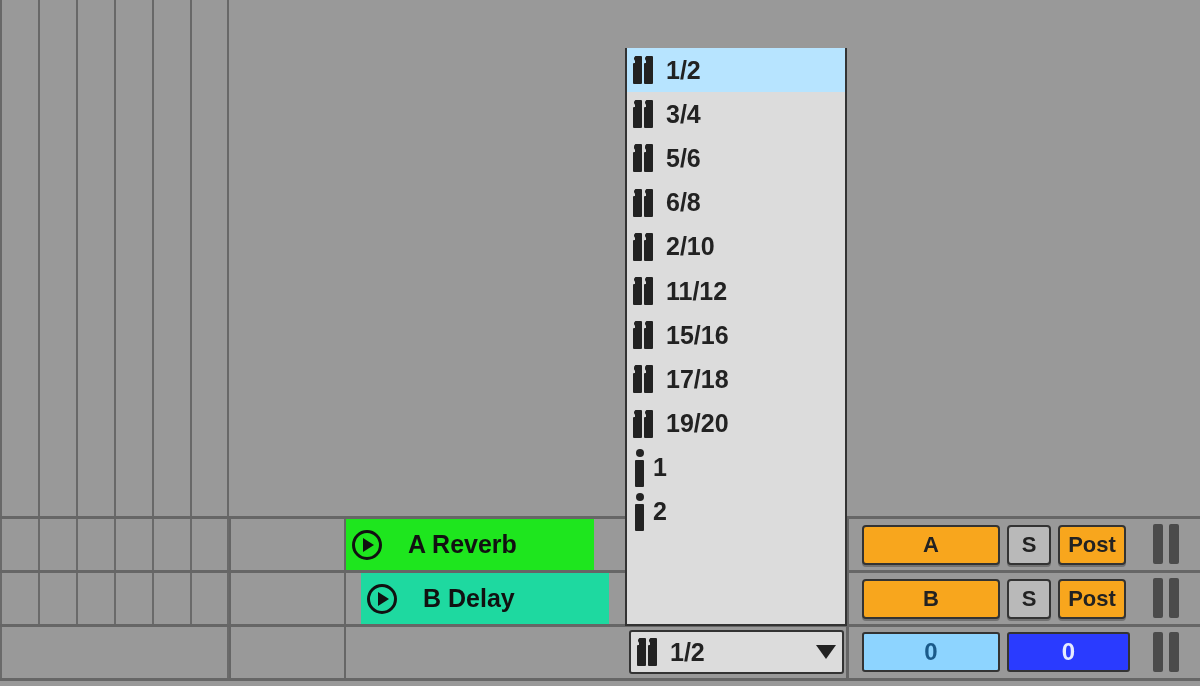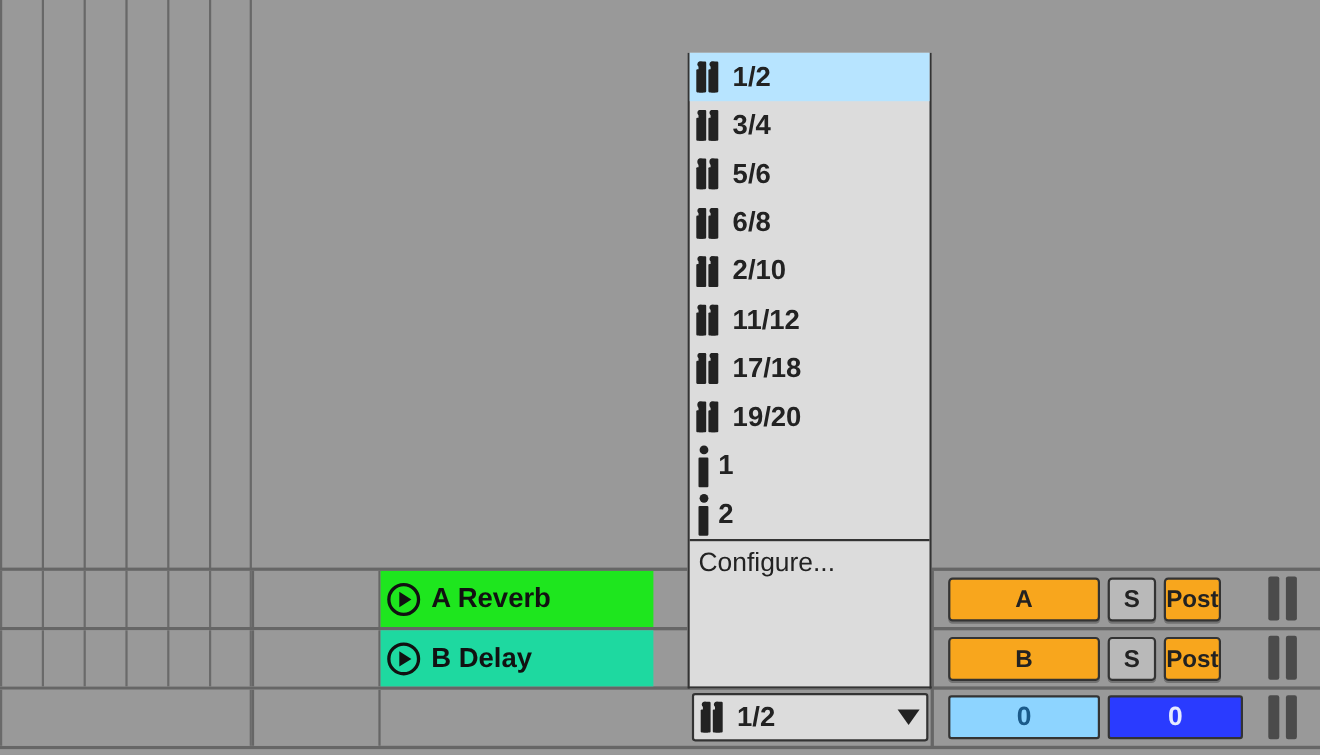--- a/index.html
+++ b/index.html
@@ -9,36 +9,36 @@
   
   .vlines{position:absolute;left:0;top:0;width:229px;height:517px;}
   .vlines .vl{position:absolute;top:0;bottom:0;width:2px;background:#686868;}
   
   .hline{position:absolute;left:0;width:1200px;height:3px;background:#666;}
 
   
   .gridleft{position:absolute;left:0;width:229px;background:#999;}
   .gridleft .col{position:absolute;top:0;bottom:0;width:2px;background:#6a6a6a;}
   .midcell{position:absolute;left:229px;width:117px;background:#999;}
-  .trackname{position:absolute;left:346px;width:248px;height:51px;font-size:25px;font-weight:bold;color:#111;display:flex;align-items:center;padding-left:6px;}
+  .trackname{position:absolute;left:346px;width:248px;height:51px;font-size:25px;font-weight:bold;color:#111;display:flex;align-items:center;padding-left:6px;gap:16px;}
   .trackname.green{background:#1ee61e;}
-  .trackname.teal{background:#1ed9a0;}
+  .trackname.teal{background:#1ed9a0;margin-left:15px;}
   .trackname.cyan{background:#1ed1ff;}
   .playcircle{width:30px;height:30px;border:3px solid #111;border-radius:50%;display:flex;align-items:center;justify-content:center;margin-right:10px;flex:0 0 auto;}
   .playcircle .tri{width:0;height:0;border-left:11px solid #111;border-top:7px solid transparent;border-bottom:7px solid transparent;margin-left:3px;}
 
   .outcell{position:absolute;left:625px;width:222px;height:51px;background:#999;}
 
   
   .btn{position:absolute;height:40px;border:2px solid #333;border-radius:4px;display:flex;align-items:center;justify-content:center;font-weight:bold;font-size:22px;box-shadow:0 2px 0 rgba(0,0,0,.25);}
   .btn.orange{background:#f8a61d;color:#222;}
   .btn.gray{background:#b9b9b9;color:#222;}
   .btn.wideA{left:862px;width:138px;}
   .btn.s{left:1007px;width:44px;}
-  .btn.post{left:1058px;width:52px;}
+  .btn.post{left:1058px;width:68px;}
   .meter{position:absolute;left:1138px;width:55px;height:44px;display:flex;justify-content:center;align-items:center;}
   .meter .bar{width:10px;height:40px;background:#4b4b4b;border-radius:2px;margin:0 3px;}
 
   
   .numbox{position:absolute;height:40px;border:2px solid #333;border-radius:3px;display:flex;align-items:center;justify-content:center;font-weight:bold;font-size:24px;}
   .numbox.light{background:#8dd4ff;color:#1a5a8a;}
   .numbox.blue{background:#2a3bff;color:#e6ebff;}
 
   
   .dd{position:absolute;left:629px;width:215px;height:44px;background:#dcdcdc;border:2px solid #333;border-radius:3px;display:flex;align-items:center;font-size:25px;font-weight:bold;color:#222;padding:0 8px;}
@@ -263,20 +263,33 @@
       <span class="iconStereo">
           <span class="stCol">
             <span class="d"></span>
             <span class="b"></span>
           </span>
           <span class="stCol">
             <span class="d"></span>
             <span class="b"></span>
           </span>
         </span>
+      <span>15/16</span>
+    </div>
+    <div class="opt">
+      <span class="iconStereo">
+          <span class="stCol">
+            <span class="d"></span>
+            <span class="b"></span>
+          </span>
+          <span class="stCol">
+            <span class="d"></span>
+            <span class="b"></span>
+          </span>
+        </span>
       <span>17/18</span>
     </div>
     <div class="opt">
       <span class="iconStereo">
           <span class="stCol">
             <span class="d"></span>
             <span class="b"></span>
           </span>
           <span class="stCol">
             <span class="d"></span>
@@ -293,18 +306,15 @@
         </span>
       <span>1</span>
     </div>
     <div class="opt">
       <span class="iconMono">
           <span class="dot"></span>
           <span class="bar"></span>
         </span>
       <span>2</span>
     </div>
-    <div class="cfg">
-      <span>Configure...</span>
-    </div>
   </div>
 
 </div>
 
 </body></html>

